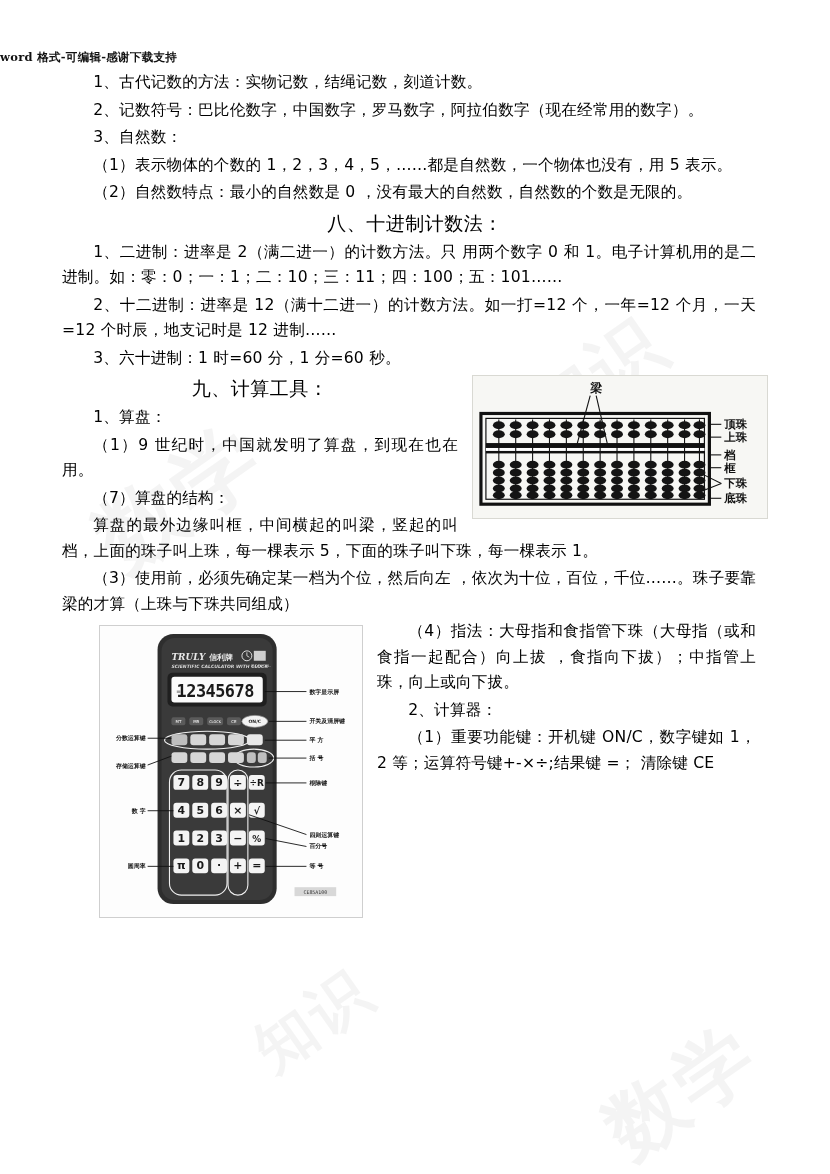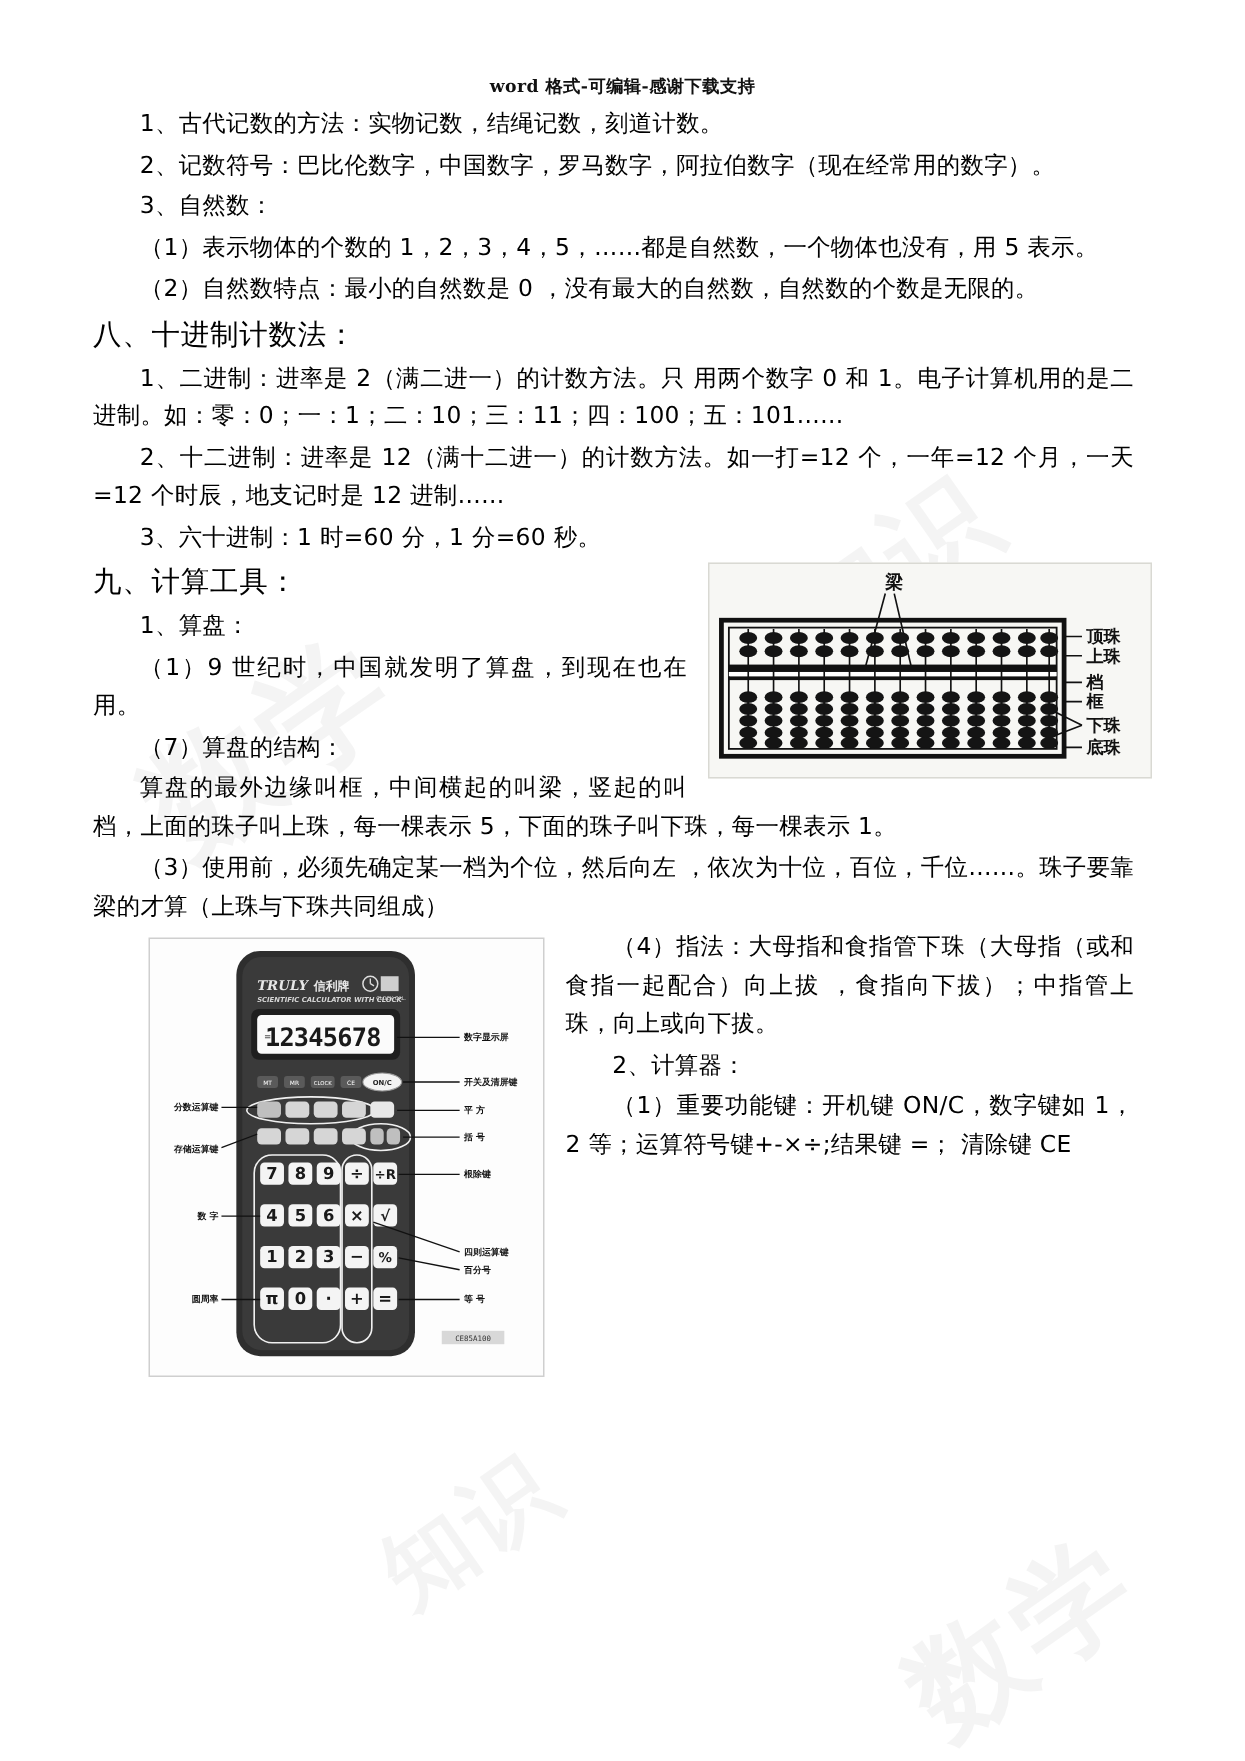--- a/index.html
+++ b/index.html
@@ -30,21 +30,21 @@
   }
   .wm-1 { left: 90px;  top: 440px; font-size: 86px; }
   .wm-2 { left: 520px; top: 330px; font-size: 72px; }
   .wm-3 { left: 600px; top: 1040px; font-size: 78px; }
   .wm-4 { left: 250px; top: 980px; font-size: 60px; }
 
   .header {
     position: absolute;
     left: 0; right: 0;
     top: 50px;
-    text-align: center;
+    text-align: left;
     font-family: "DejaVu Serif", "Liberation Serif", serif;
     font-size: 11.5px;
     font-weight: bold;
     color: #111;
     letter-spacing: 0.3px;
   }
 
   .body-text {
     position: absolute;
     left: 62px;
@@ -59,20 +59,21 @@
     text-align: justify;
     text-justify: inter-ideograph;
     letter-spacing: 0.2px;
   }
   p.indent { text-indent: 2em; }
   p.heading {
     margin: 2px 0 2px 0;
     font-size: 19px;
     line-height: 30px;
     letter-spacing: 0.5px;
+    text-align: center;
   }
 
   
   .fig-abacus {
     float: right;
     width: 296px;
     height: 144px;
     margin: 2px 0 4px 14px;
     shape-margin: 6px;
   }

